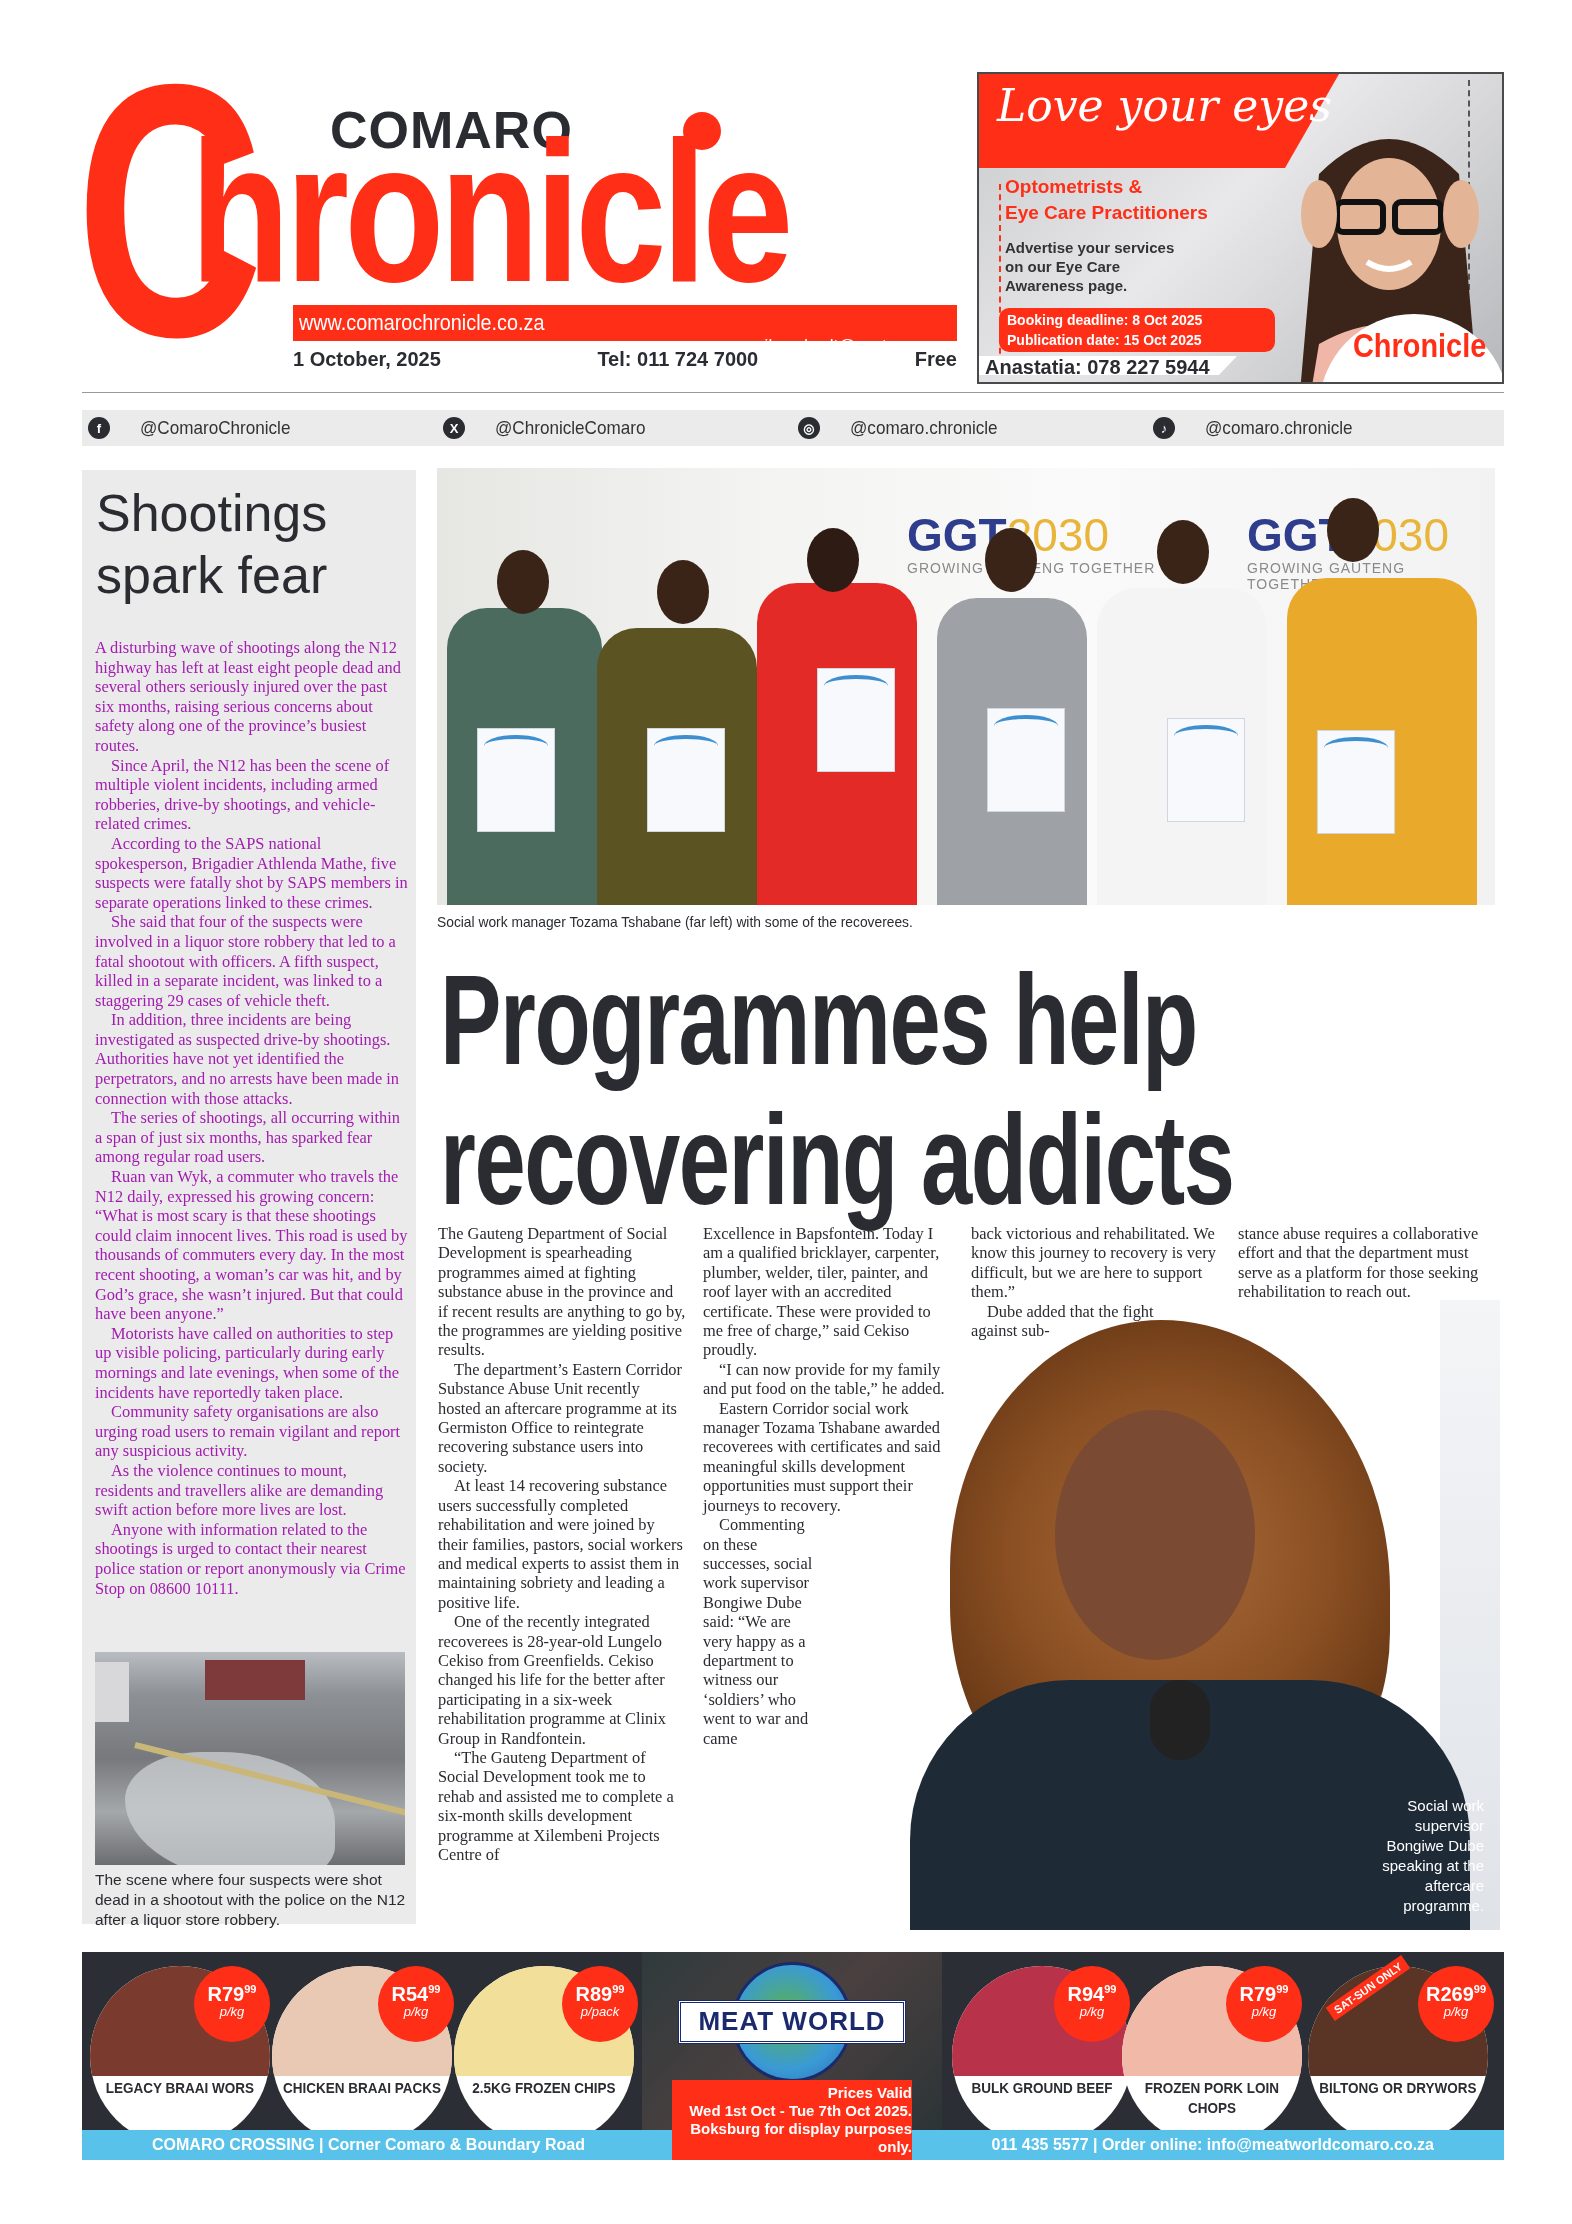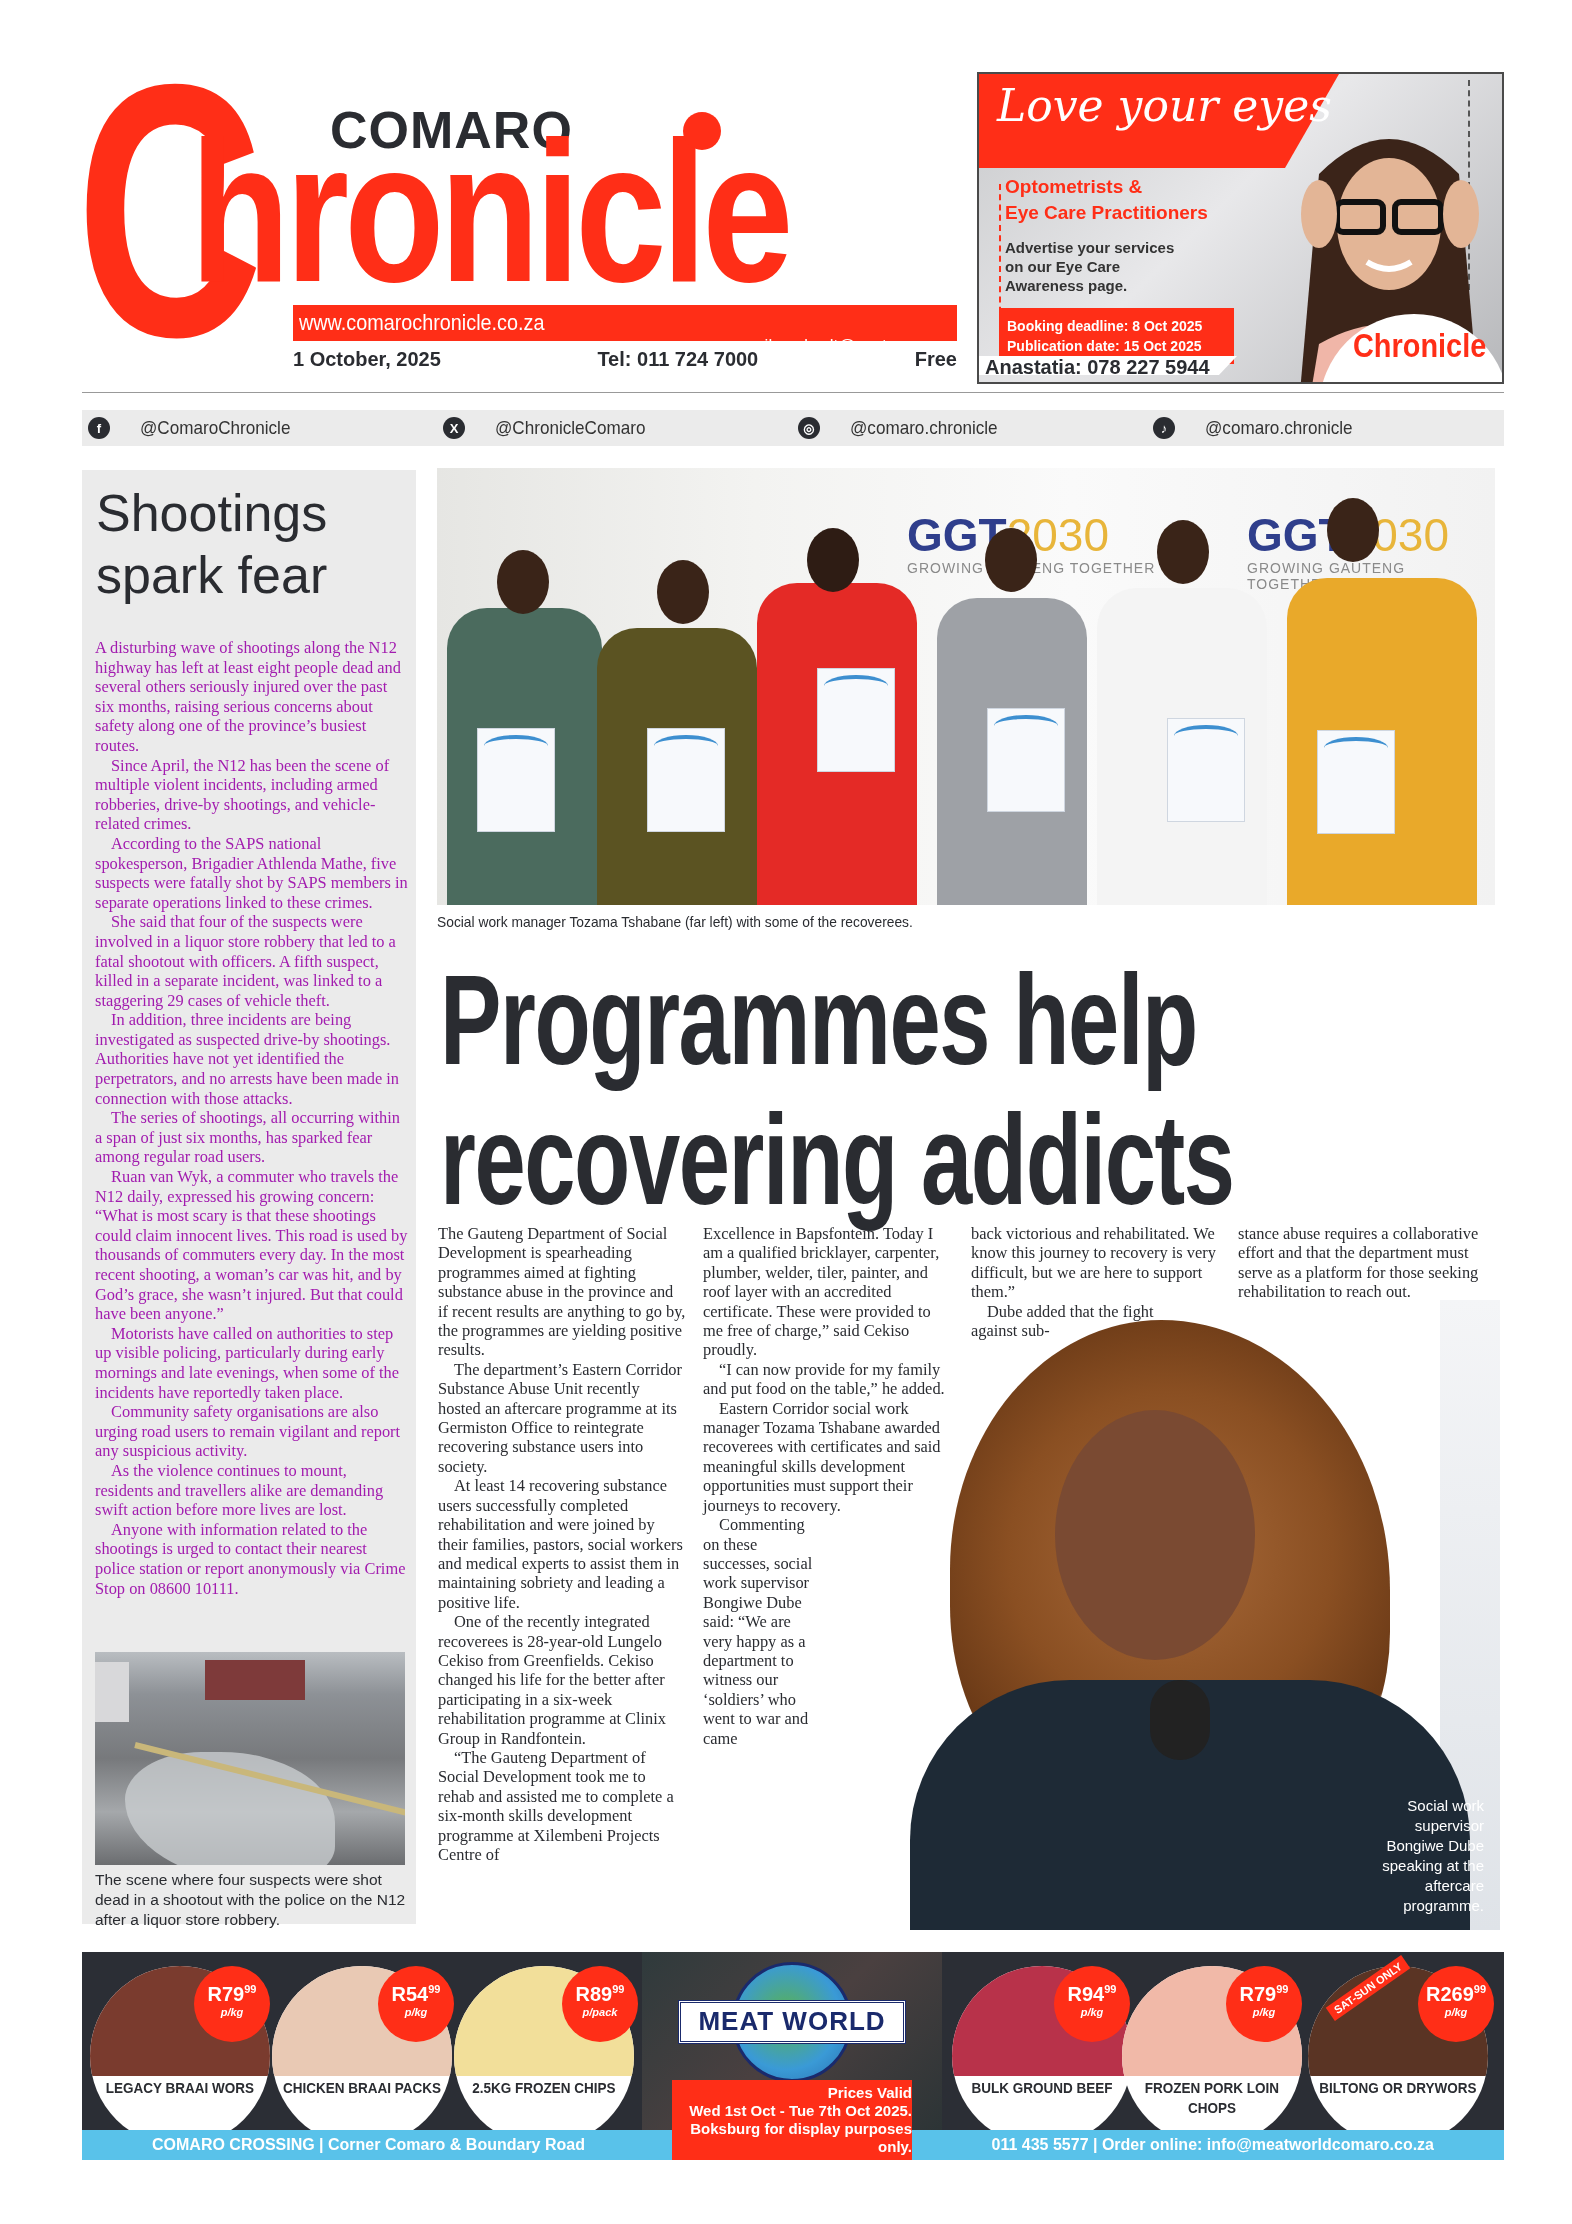--- a/index.html
+++ b/index.html
@@ -15,21 +15,21 @@
   .mast-bar .web { font-size: 22px; transform: scaleX(0.9); transform-origin: left center; }
   .mast-bar .mail { font-size: 17px; font-weight: normal; margin-top: 46px; }
   .mast-date { left: 293px; top: 348px; width: 664px; display: flex; justify-content: space-between; font-size: 20px; font-weight: bold; color: #2a2c31; }
 
   
   .ad { left: 977px; top: 72px; width: 527px; height: 312px; border: 2px solid #4a4a4a; background: linear-gradient(135deg, #c9cacc 0%, #e8e8ea 45%, #b7b8bb 100%); overflow: hidden; }
   .ad-red { position: absolute; left: 0; top: 0; width: 360px; height: 94px; background: #ff2e17; clip-path: polygon(0 0, 100% 0, 85% 100%, 0 100%); }
   .ad-title { position: absolute; left: 18px; top: 6px; color: #fff; font-family: "DejaVu Serif", serif; font-style: italic; font-size: 44px; }
   .ad-h { position: absolute; left: 26px; top: 100px; color: #ff2e17; font-weight: bold; font-size: 19px; line-height: 26px; }
   .ad-p { position: absolute; left: 26px; top: 164px; color: #333; font-weight: bold; font-size: 15px; line-height: 19px; }
-  .ad-dead { position: absolute; left: 20px; top: 234px; width: 235px; background: #ff2e17; color: #fff; font-weight: bold; font-size: 14px; line-height: 20px; padding: 8px 8px; }
+  .ad-dead { position: absolute; left: 20px; top: 234px; width: 276px; background: #ff2e17; color: #fff; font-weight: bold; font-size: 14px; line-height: 20px; padding: 2px 8px; border-radius: 10px; }
   .ad-phone { position: absolute; left: 0; top: 282px; width: 258px; height: 19px; background: #fff; color: #2a2c31; font-weight: bold; font-size: 20px; padding-left: 6px; clip-path: polygon(0 0, 100% 0, 93% 100%, 0 100%); }
   .ad-woman { position: absolute; left: 300px; top: 40px; width: 220px; height: 290px; }
   .ad-logo { position: absolute; left: 340px; top: 240px; width: 190px; height: 100px; border-radius: 95px 95px 0 0; background: #fff; }
   .ad-logo-txt { position: absolute; left: 374px; top: 252px; color: #ff2e17; font-weight: bold; font-size: 34px; transform: scaleX(0.85); transform-origin: left top; }
   .ad-dash { position: absolute; left: 489px; top: 6px; height: 210px; border-left: 2px dashed #555; }
   .ad-dash2 { position: absolute; left: 20px; top: 110px; height: 180px; border-left: 2px dashed #ff2e17; }
 
   .rule { left: 82px; top: 392px; width: 1422px; height: 1px; background: #999; }
 
   
@@ -85,21 +85,21 @@
 
   
   .meat { left: 82px; top: 1952px; width: 1422px; height: 208px; background: #2b2e35; overflow: hidden; }
   .meat-foot { position: absolute; left: 0; top: 178px; width: 1422px; height: 30px; background: #59c2ea; display: flex; justify-content: space-between; align-items: center; padding: 0 70px; color: #fff; font-weight: bold; font-size: 16px; }
   .prod { position: absolute; top: 14px; width: 180px; height: 180px; border-radius: 50%; background: #fff; overflow: hidden; }
   .prod .img { position: absolute; left: 0; top: 0; width: 180px; height: 110px; }
   .prod .lbl { position: absolute; left: 0; top: 112px; width: 180px; text-align: center; font-weight: bold; font-size: 15px; line-height: 20px; color: #2a2c31; transform: scaleX(0.9); }
   .price { position: absolute; top: 14px; width: 76px; height: 76px; border-radius: 50%; background: #ff2e17; color: #fff; text-align: center; padding-top: 12px; }
   .price .amt { font-weight: bold; font-size: 20px; line-height: 22px; }
   .price .amt sup { font-size: 11px; }
-  .price .unit { font-weight: bold; font-style: italic; font-size: 11px; line-height: 14px; text-align: center; }
+  .price .unit { font-weight: normal; font-style: italic; font-size: 13px; line-height: 14px; text-align: center; }
   .meat-center { position: absolute; left: 560px; top: 0; width: 300px; height: 178px; background: linear-gradient(135deg, #2f3a3c, #4a4040 50%, #2c3436); }
   .globe { position: absolute; left: 90px; top: 10px; width: 120px; height: 120px; border-radius: 50%; background: radial-gradient(circle at 45% 45%, #5bb34a 0%, #3a9ad6 60%, #2a6fb0 100%); border: 3px solid #1a2a6c; }
   .mw-box { position: absolute; left: 36px; top: 48px; width: 228px; height: 44px; background: #fff; border: 3px double #1a2a6c; color: #1a2a6c; font-weight: bold; font-size: 26px; text-align: center; line-height: 36px; letter-spacing: 1px; }
   .valid { position: absolute; left: 30px; top: 128px; width: 240px; height: 80px; background: #ff2e17; color: #fff; font-weight: bold; font-size: 15px; line-height: 18px; text-align: center; padding-top: 4px; z-index: 3; }
   .ssonly { position: absolute; left: 1250px; top: 12px; background: #ff2e17; color: #fff; font-weight: bold; font-size: 11px; line-height: 12px; padding: 2px 6px; transform: rotate(-35deg); }
 </style>
 </head>
 <body>
 
 <div class="abs mast-c">C</div>

